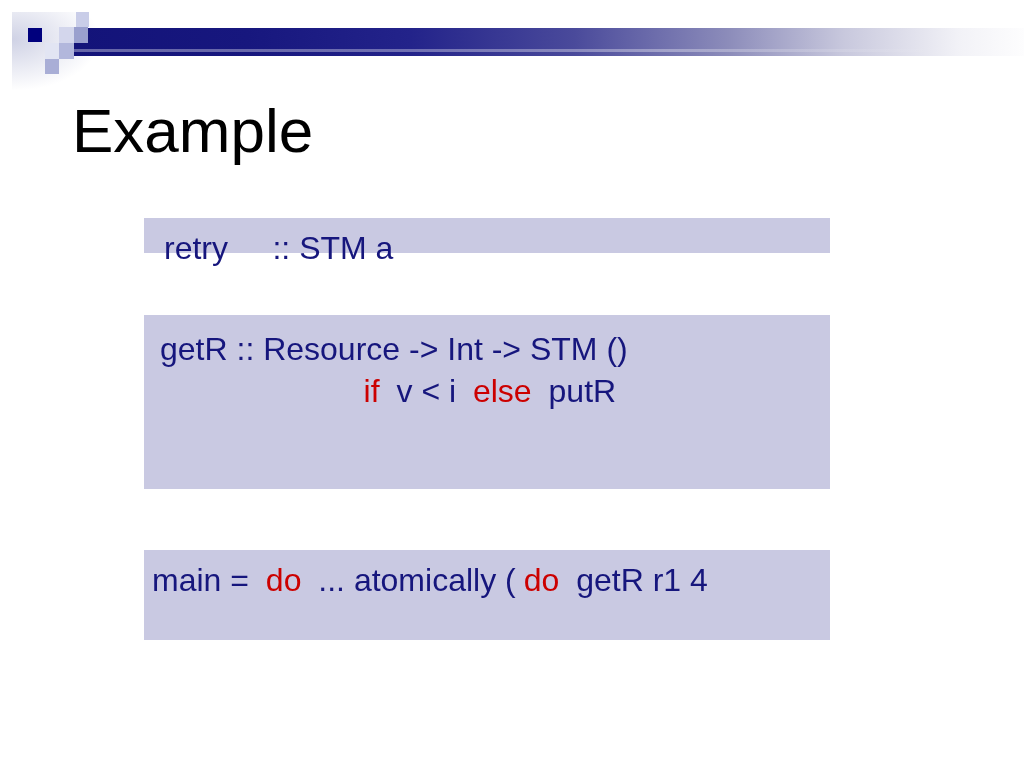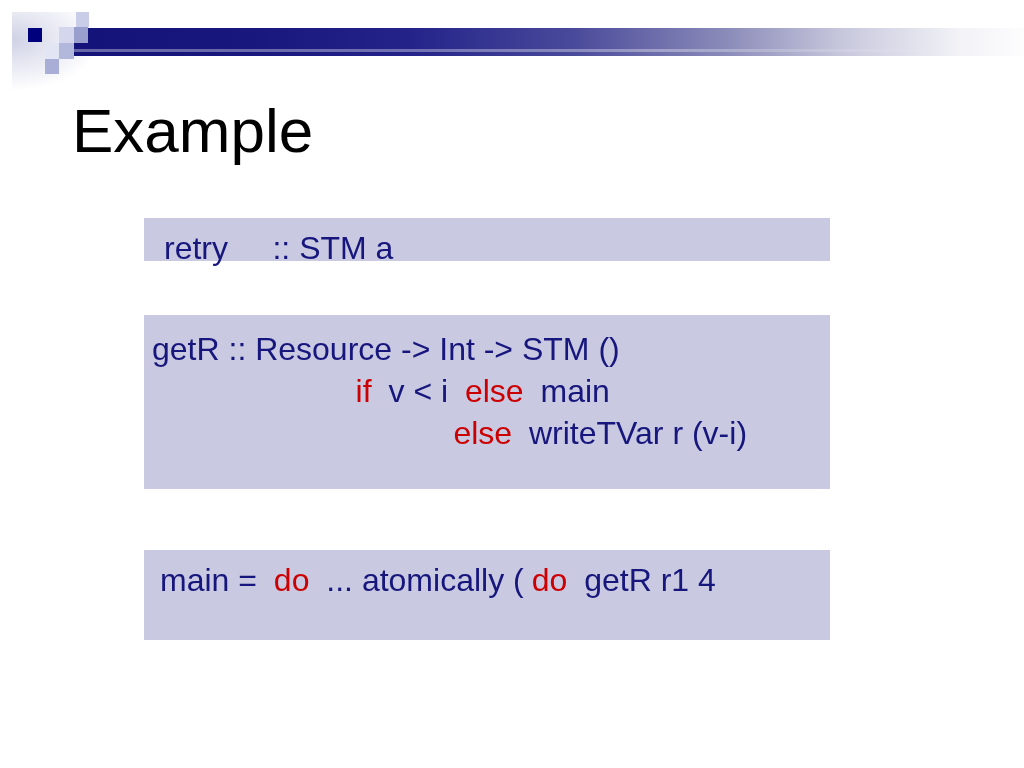--- a/index.html
+++ b/index.html
@@ -55,23 +55,23 @@
     background:var(--box-bg);
     color:var(--code-navy);
     font-size:32px;
   }
   .code-box .code-line{
     white-space:pre;
     line-height:38px;
     height:38px;
   }
   .code-box .kw{color:var(--keyword-red);}
-  .box-0{top:206px;height:43px;padding:7px 0 0 12px;}
-  .box-1{top:303px;height:174px;padding:11px 0 0 0;}
-  .box-2{top:538px;height:90px;padding:7px 0 0 8px;}
+  .box-0{top:206px;height:35px;padding:7px 0 0 12px;}
+  .box-1{top:303px;height:174px;padding:11px 0 0 8px;}
+  .box-2{top:538px;height:90px;padding:7px 0 0 0;}
 </style>
 </head>
 <body>
 
 <div class="corner-wash"></div>
 <div class="header-bar"></div>
 <div class="header-bar-stripe"></div>
 <div class="sq sq-a"></div>
 <div class="sq sq-b"></div>
 <div class="sq sq-c"></div>
@@ -80,18 +80,17 @@
 <div class="sq sq-f"></div>
 <div class="sq sq-g"></div>
 
 <div class="slide-title">Example</div>
 
 <div class="code-box box-0">
     <div class="code-line"><span>retry     :: STM a</span></div>
   </div>
 <div class="code-box box-1">
     <div class="code-line"><span>getR :: Resource -&gt; Int -&gt; STM ()</span></div>
-    <div class="code-line"><span>                      </span><span class="kw">if</span><span> v &lt; i </span><span class="kw">else</span><span> main</span></div>
-    <div class="code-line"><span>                                 </span><span class="kw">else</span><span> writeTVar r (v-i)</span></div>
+    <div class="code-line"><span>                      </span><span class="kw">if</span><span> v &lt; i </span><span class="kw">else</span><span> putR</span></div>
   </div>
 <div class="code-box box-2">
     <div class="code-line"><span>main = </span><span class="kw">do</span><span> ... atomically (</span><span class="kw">do</span><span> getR r1 4</span></div>
   </div>
 
 </body></html>

